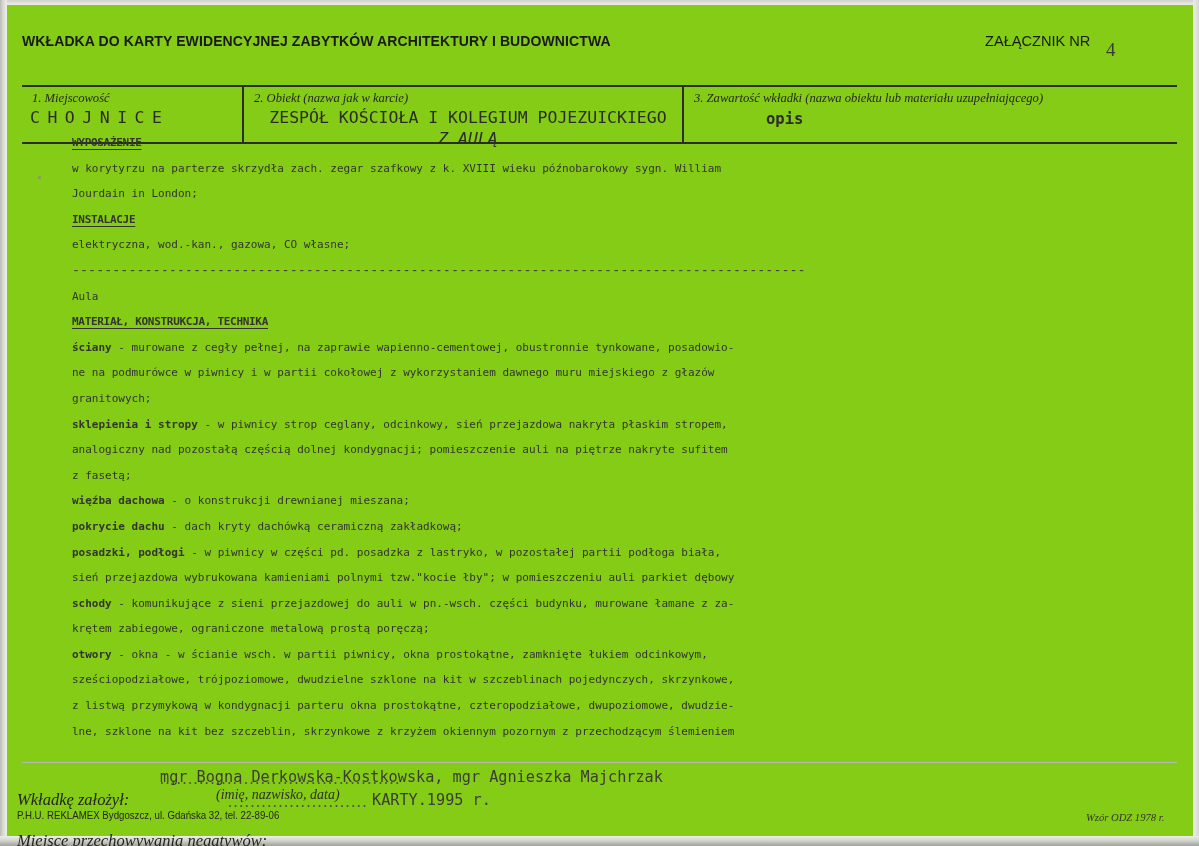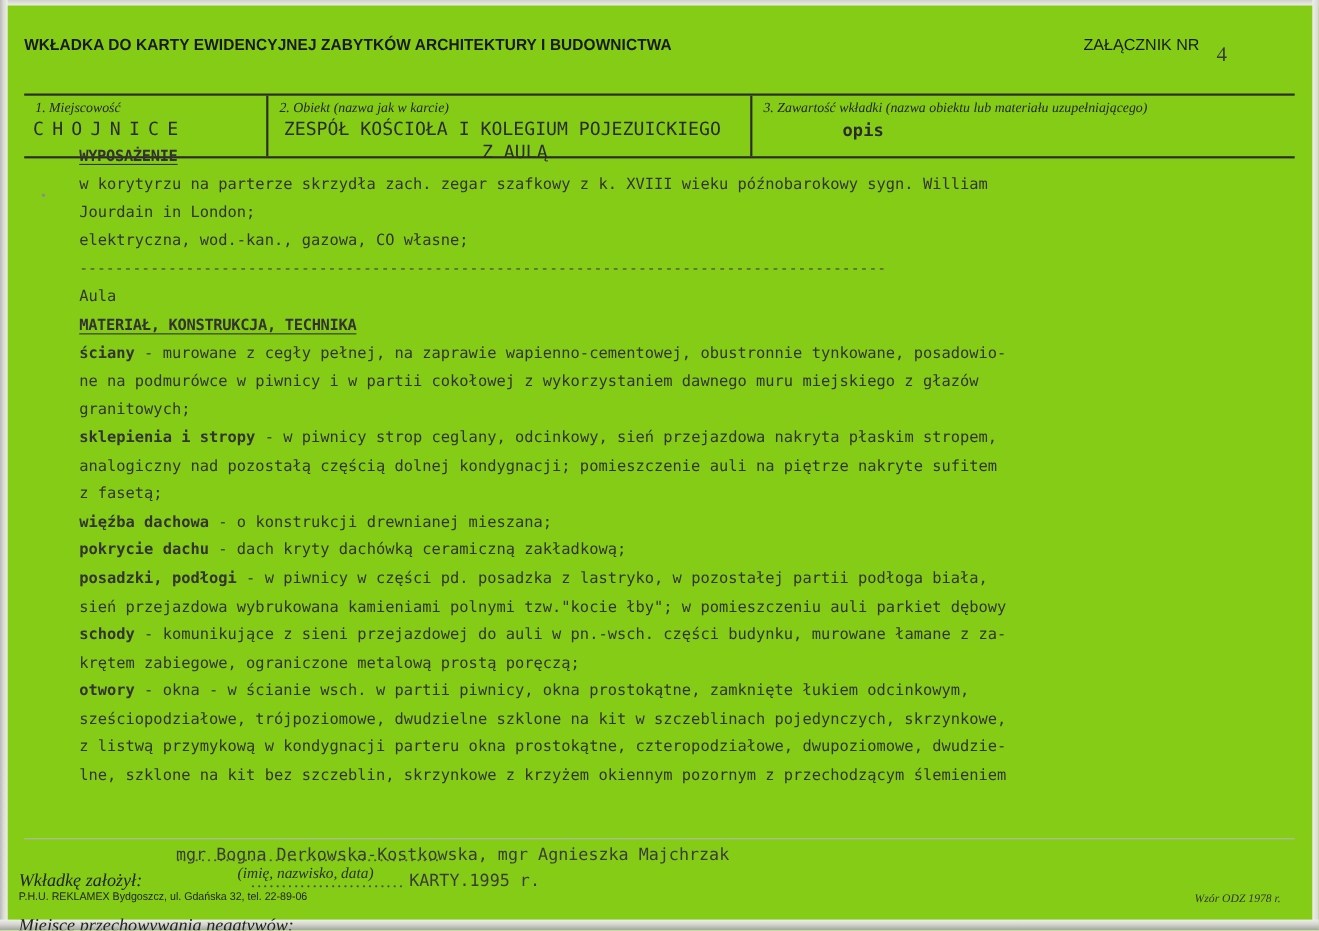--- a/index.html
+++ b/index.html
@@ -117,37 +117,37 @@
     position: absolute;
     font-family: "DejaVu Sans Mono", monospace;
     font-size: 16.5px;
     color: #2b2c2a;
     white-space: nowrap;
   }
   .c1-label { left: 10px;  top: 6px; }
   .c1-value { left: 8px;   top: 23px; letter-spacing: 7.5px; }
   .c2-label { left: 232px; top: 6px; }
   .c2-value { left: 236px; top: 23px; }
-  .c2-value2{ left: 236px; top: 44px; }
+  .c2-value2{ left: 236px; top: 44px; font-style: italic; }
   .c3-label { left: 672px; top: 6px; }
   .c3-value { left: 744px; top: 25px; font-size: 15.5px; font-weight: bold; }
 
-  .c2-center { width: 420px; text-align: left; }
+  .c2-center { width: 420px; text-align: center; }
   .c2-center2{ width: 420px; text-align: center; }
 
   
   .body {
     position: absolute;
     left: 72px;
     top: 130px;
     width: 1040px;
   }
   .tl {
     font-family: "DejaVu Sans Mono", monospace;
-    font-size: 14px;
+    font-size: 11px;
     line-height: 25.6px;
     color: #33342f;
     white-space: pre;
     letter-spacing: 0px;
   }
   .tl.u {
     text-decoration: underline;
     text-underline-offset: 3px;
     font-weight: bold;
     letter-spacing: -0.3px;
@@ -270,20 +270,21 @@
   </div>
 
   <div class="stray-dot"></div>
 
   <div class="body">
 
     <div class="tl u">WYPOSAŻENIE</div>
     <div class="tl">w korytyrzu na parterze skrzydła zach. zegar szafkowy z k. XVIII wieku późnobarokowy sygn. William</div>
     <div class="tl">Jourdain in London;</div>
 
+    <div class="tl u">INSTALACJE</div>
     <div class="tl">elektryczna, wod.-kan., gazowa, CO własne;</div>
 
     <div class="tl dash">-------------------------------------------------------------------------------------------</div>
     <div class="tl center">Aula</div>
 
     <div class="tl u">MATERIAŁ, KONSTRUKCJA, TECHNIKA</div>
 
     <div class="tl"><b>ściany</b><span> - murowane z cegły pełnej, na zaprawie wapienno-cementowej, obustronnie tynkowane, posadowio-</span></div>
     <div class="tl">ne na podmurówce w piwnicy i w partii cokołowej z wykorzystaniem dawnego muru miejskiego z głazów</div>
     <div class="tl">granitowych;</div>

